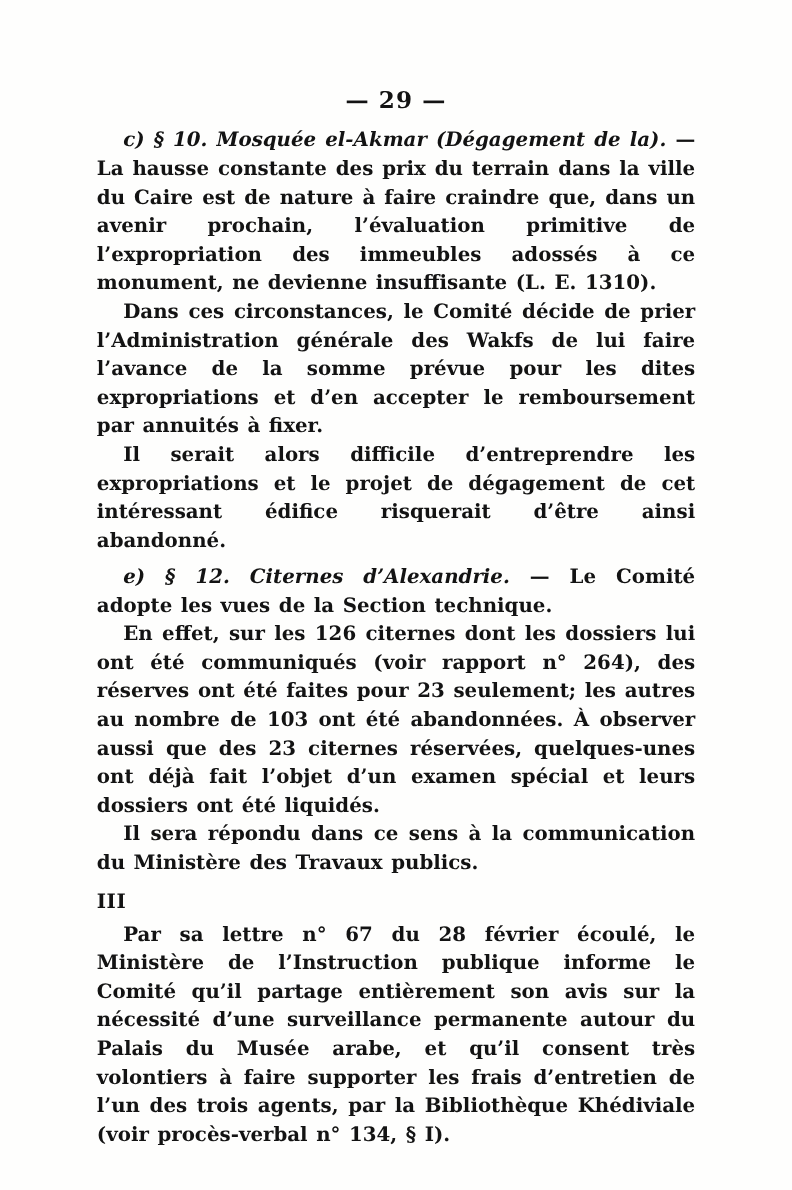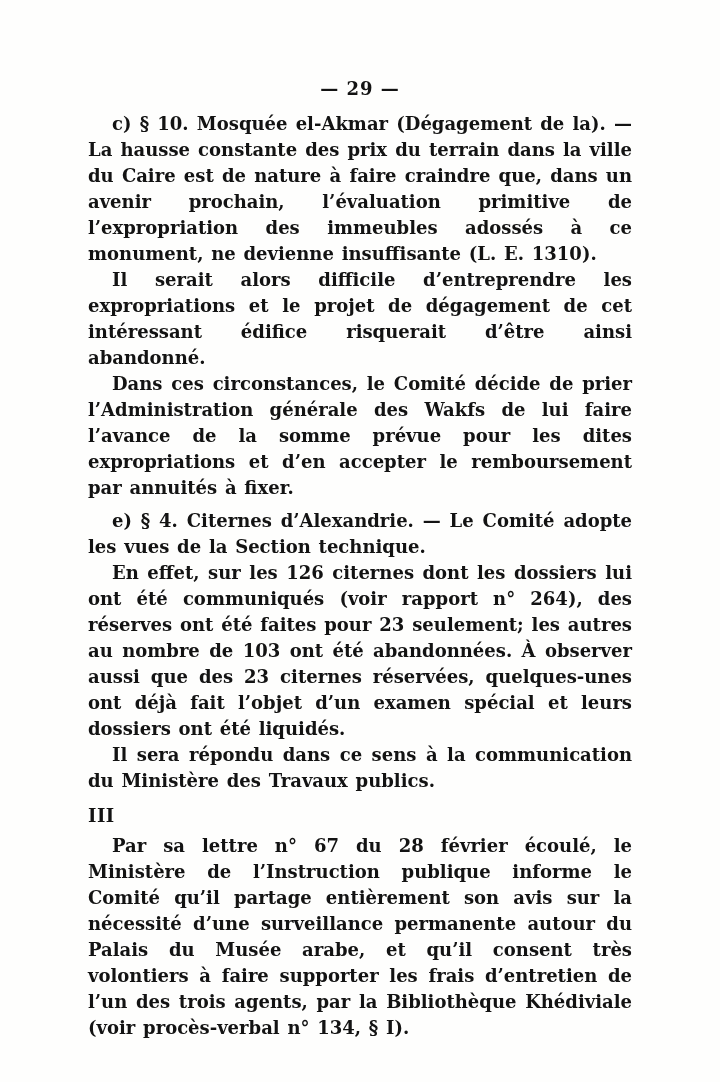--- a/index.html
+++ b/index.html
@@ -15,57 +15,57 @@
     width: 720px;
     height: 1082px;
     background: #fefefd;
     color: #131313;
     font-family: "DejaVu Serif", "Liberation Serif", serif;
     font-weight: 700;
     padding: 78px 88px 0 88px;
   }
   .pagenum {
     text-align: center;
-    font-size: 18px;
+    font-size: 21px;
     letter-spacing: 1px;
     margin: 0 0 12px 0;
   }
   .para {
     font-size: 18px;
     line-height: 26px;
     text-align: justify;
     text-indent: 24px;
     margin: 0;
     word-spacing: 1.5px;
   }
   .para.noindent { text-indent: 0; }
   .para.sub { margin-top: 7px; }
   .heading {
     font-size: 18px;
     letter-spacing: 0.5px;
     margin: 11px 0 7px 0;
   }
-  .it { }
+  .it { font-style: italic; }
 </style>
 </head>
 <body>
 
 <div class="page">
 
   <div class="pagenum">— 29 —</div>
 
 
   <p class="para sub"><span class="it">c) § 10. Mosquée el-Akmar (Dégagement de la).</span><span> — La hausse constante des prix du terrain dans la ville du Caire est de nature à faire craindre que, dans un avenir prochain, l’évaluation primitive de l’expropriation des immeubles adossés à ce monument, ne devienne insuffisante (L. E. 1310).</span></p>
 
+  <p class="para"><span>Dans ces circonstances, le Comité décide de prier l’Administration générale des Wakfs de lui faire l’avance de la somme prévue pour les dites expropriations et d’en accepter le remboursement par annuités à fixer.</span></p>
+
   <p class="para"><span>Il serait alors difficile d’entreprendre les expropriations et le projet de dégagement de cet intéressant édifice risquerait d’être ainsi abandonné.</span></p>
 
-  <p class="para"><span>Dans ces circonstances, le Comité décide de prier l’Administration générale des Wakfs de lui faire l’avance de la somme prévue pour les dites expropriations et d’en accepter le remboursement par annuités à fixer.</span></p>
 
-
-  <p class="para sub"><span class="it">e) § 4. Citernes d’Alexandrie.</span><span> — Le Comité adopte les vues de la Section technique.</span></p>
+  <p class="para sub"><span class="it">e) § 12. Citernes d’Alexandrie.</span><span> — Le Comité adopte les vues de la Section technique.</span></p>
 
   <p class="para"><span>En effet, sur les 126 citernes dont les dossiers lui ont été communiqués (voir rapport n° 264), des réserves ont été faites pour 23 seulement; les autres au nombre de 103 ont été abandonnées. À observer aussi que des 23 citernes réservées, quelques-unes ont déjà fait l’objet d’un examen spécial et leurs dossiers ont été liquidés.</span></p>
 
   <p class="para"><span>Il sera répondu dans ce sens à la communication du Ministère des Travaux publics.</span></p>
 
   <div class="heading">III</div>
 
   <p class="para"><span>Par sa lettre n° 67 du 28 février écoulé, le Ministère de l’Instruction publique informe le Comité qu’il partage entièrement son avis sur la nécessité d’une surveillance permanente autour du Palais du Musée arabe, et qu’il consent très volontiers à faire supporter les frais d’entretien de l’un des trois agents, par la Bibliothèque Khédiviale (voir procès-verbal n° 134, § I).</span></p>
 
 </div>

